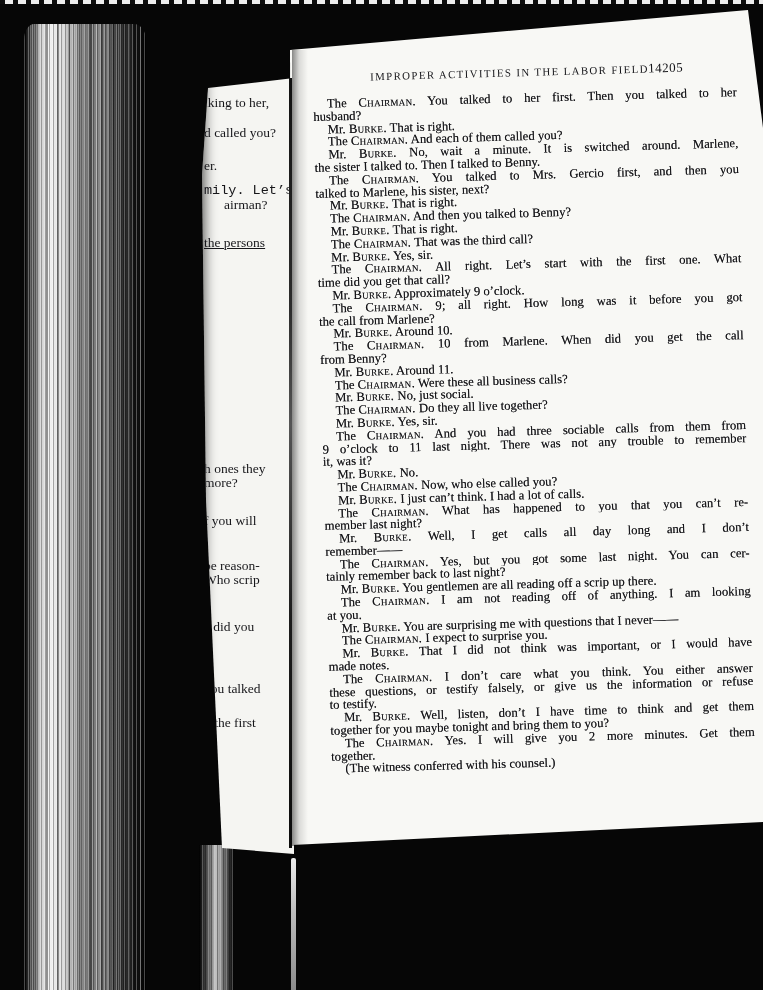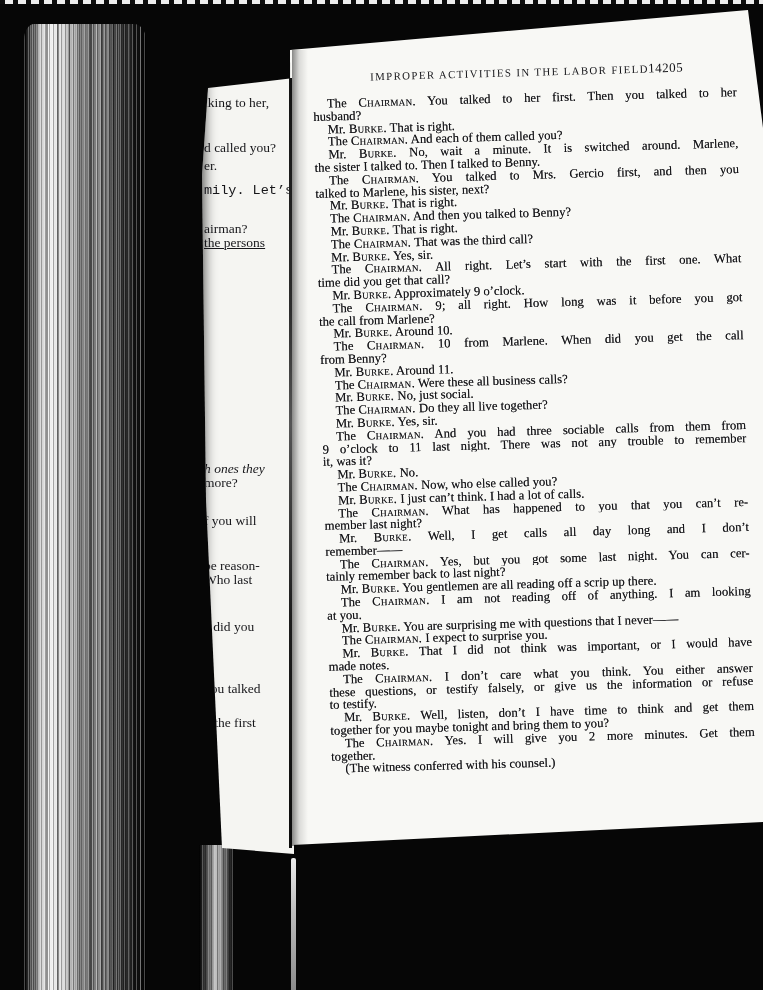--- a/index.html
+++ b/index.html
@@ -83,30 +83,30 @@
 <body>
 
 <div class="top-strip"></div>
 <div class="spine-band"></div>
 <div class="spine-band-bottom"></div>
 
 <div class="left-page">
   <div>
       <div class="frag" style="top: 2px;">D</div>
       <div class="frag" style="top: 26px;">lking to her,</div>
-      <div class="frag" style="top: 71px;">d called you?</div>
+      <div class="frag" style="top: 56px;">d called you?</div>
       <div class="frag" style="top: 89px;">er.</div>
       <div class="frag" style="top: 114px; font-family: Liberation Mono, monospace;">mily. Let’s</div>
-      <div class="frag" style="top: 152px;">airman?</div>
+      <div class="frag" style="top: 128px; margin-left: 20px;">airman?</div>
       <div class="frag" style="top: 166px; text-decoration: underline;">the persons</div>
-      <div class="frag" style="top: 392px; font-style: italic;">h ones they</div>
+      <div class="frag" style="top: 392px;">h ones they</div>
       <div class="frag" style="top: 406px;">more?</div>
       <div class="frag" style="top: 444px;">f you will</div>
       <div class="frag" style="top: 489px;">be reason-</div>
-      <div class="frag" style="top: 503px;">Who last</div>
+      <div class="frag" style="top: 503px;">Who scrip</div>
       <div class="frag" style="top: 550px;">e did you</div>
       <div class="frag" style="top: 612px;">you talked</div>
       <div class="frag" style="top: 646px;">n the first</div>
     </div>
 </div>
 
 <div class="main-page"></div>
 <div class="gutter-shade"></div>
 <div class="gutter-line"></div>
 <div class="page-sliver"></div>

